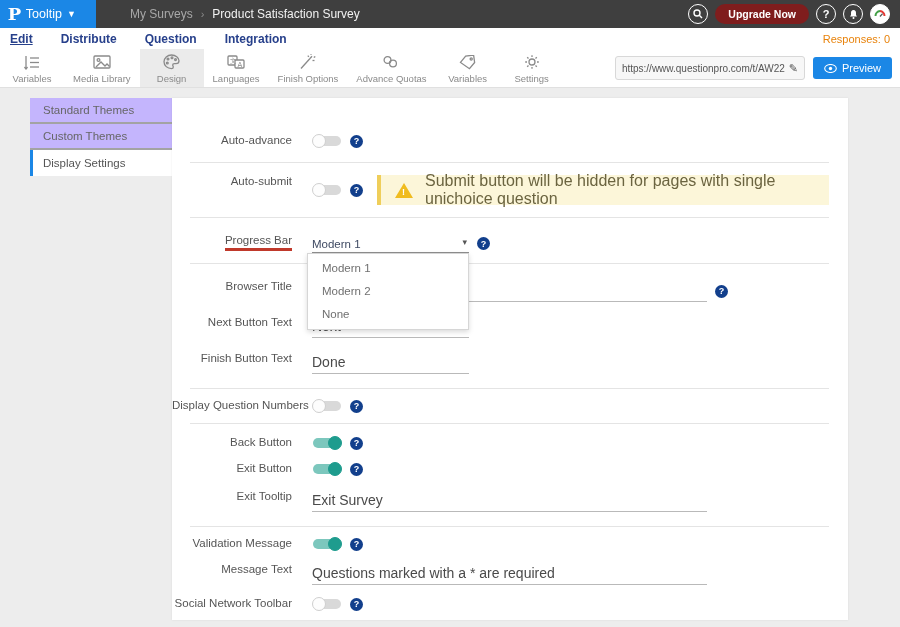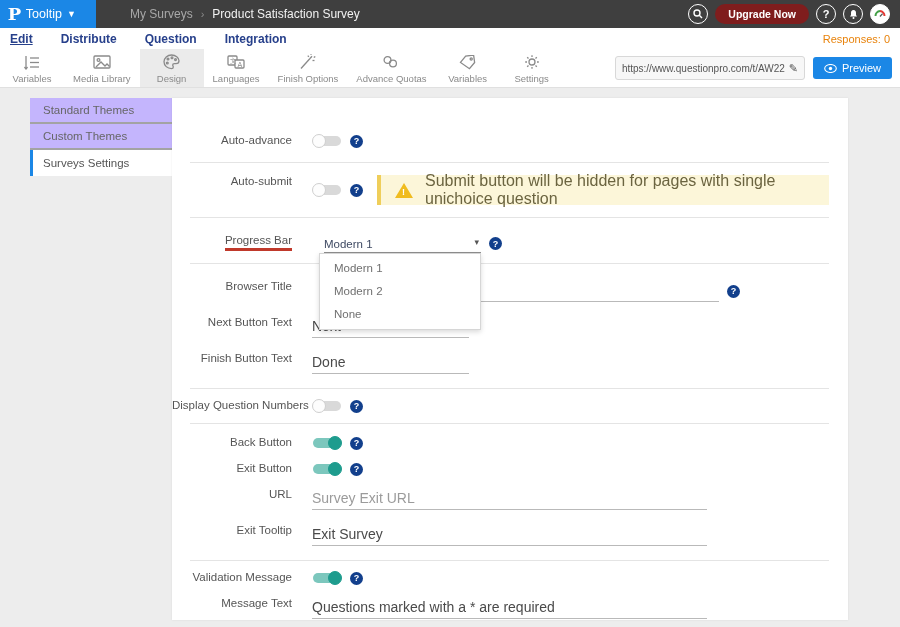--- a/index.html
+++ b/index.html
@@ -106,21 +106,21 @@
   .select-value { font-size:11.5px; color:#3f4a63; padding:2px 0 3px; }
   .select-caret { position:absolute; right:2px; top:3px; font-size:9px; color:#555; }
   .dropdown { position:absolute; top:calc(100% + 1px); left:-5px; width:162px; background:#fff;
     border:1px solid #d6d6d6; box-shadow:0 2px 5px rgba(0,0,0,0.15); z-index:20; padding:3px 0; }
   .dd-item { padding:5px 14px 6px; font-size:11.5px; color:#707070; cursor:pointer; }
 
   .lbl-annot { display:inline-block; border-bottom:3px solid #c0392b; padding-bottom:2px; }
 
   
   .mt-24 { margin-top:24px; } .mt-14 { margin-top:14px; }
-  .mt-12 { margin-top:12px; } .mt-10 { margin-top:10px; } .mt-16 { margin-top:16px;gap:12px; }
+  .mt-12 { margin-top:12px; } .mt-10 { margin-top:10px; } .mt-16 { margin-top:16px; }
 </style>
 </head>
 <body>
 
 <div class="topbar">
   <div class="logo-block">
     <span class="logo-p">P</span>
     <span class="product-label">Tooltip</span>
     <span class="caret-sm">▼</span>
   </div>
@@ -267,21 +267,21 @@
 <div class="content">
 
   <div class="sidebar">
     <div class="side-item">
       <span>Standard Themes</span>
     </div>
     <div class="side-item">
       <span>Custom Themes</span>
     </div>
     <div class="side-item active">
-      <span>Surveys Settings</span>
+      <span>Display Settings</span>
     </div>
   </div>
 
   <div class="card">
 
     <div class="row mt-24" style="padding-top:12px;">
       <span class="lbl">Auto-advance</span>
       <span class="ctrl">
         <span class="toggle">
             <span class="track"></span>
@@ -377,26 +377,20 @@
       <span class="lbl">Exit Button</span>
       <span class="ctrl">
         <span class="toggle on">
             <span class="track"></span>
             <span class="knob"></span>
           </span>
         <span class="help">?</span>
       </span>
     </div>
 
-    <div class="row mt-12">
-      <span class="lbl">URL</span>
-      <span class="ctrl">
-        <input class="uline w-long" placeholder="Survey Exit URL" style="">
-      </span>
-    </div>
 
     <div class="row mt-14">
       <span class="lbl">Exit Tooltip</span>
       <span class="ctrl">
         <input class="uline w-long" value="Exit Survey" style="">
       </span>
     </div>
     <div class="divider mt-14"></div>
 
     <div class="row mt-10">

